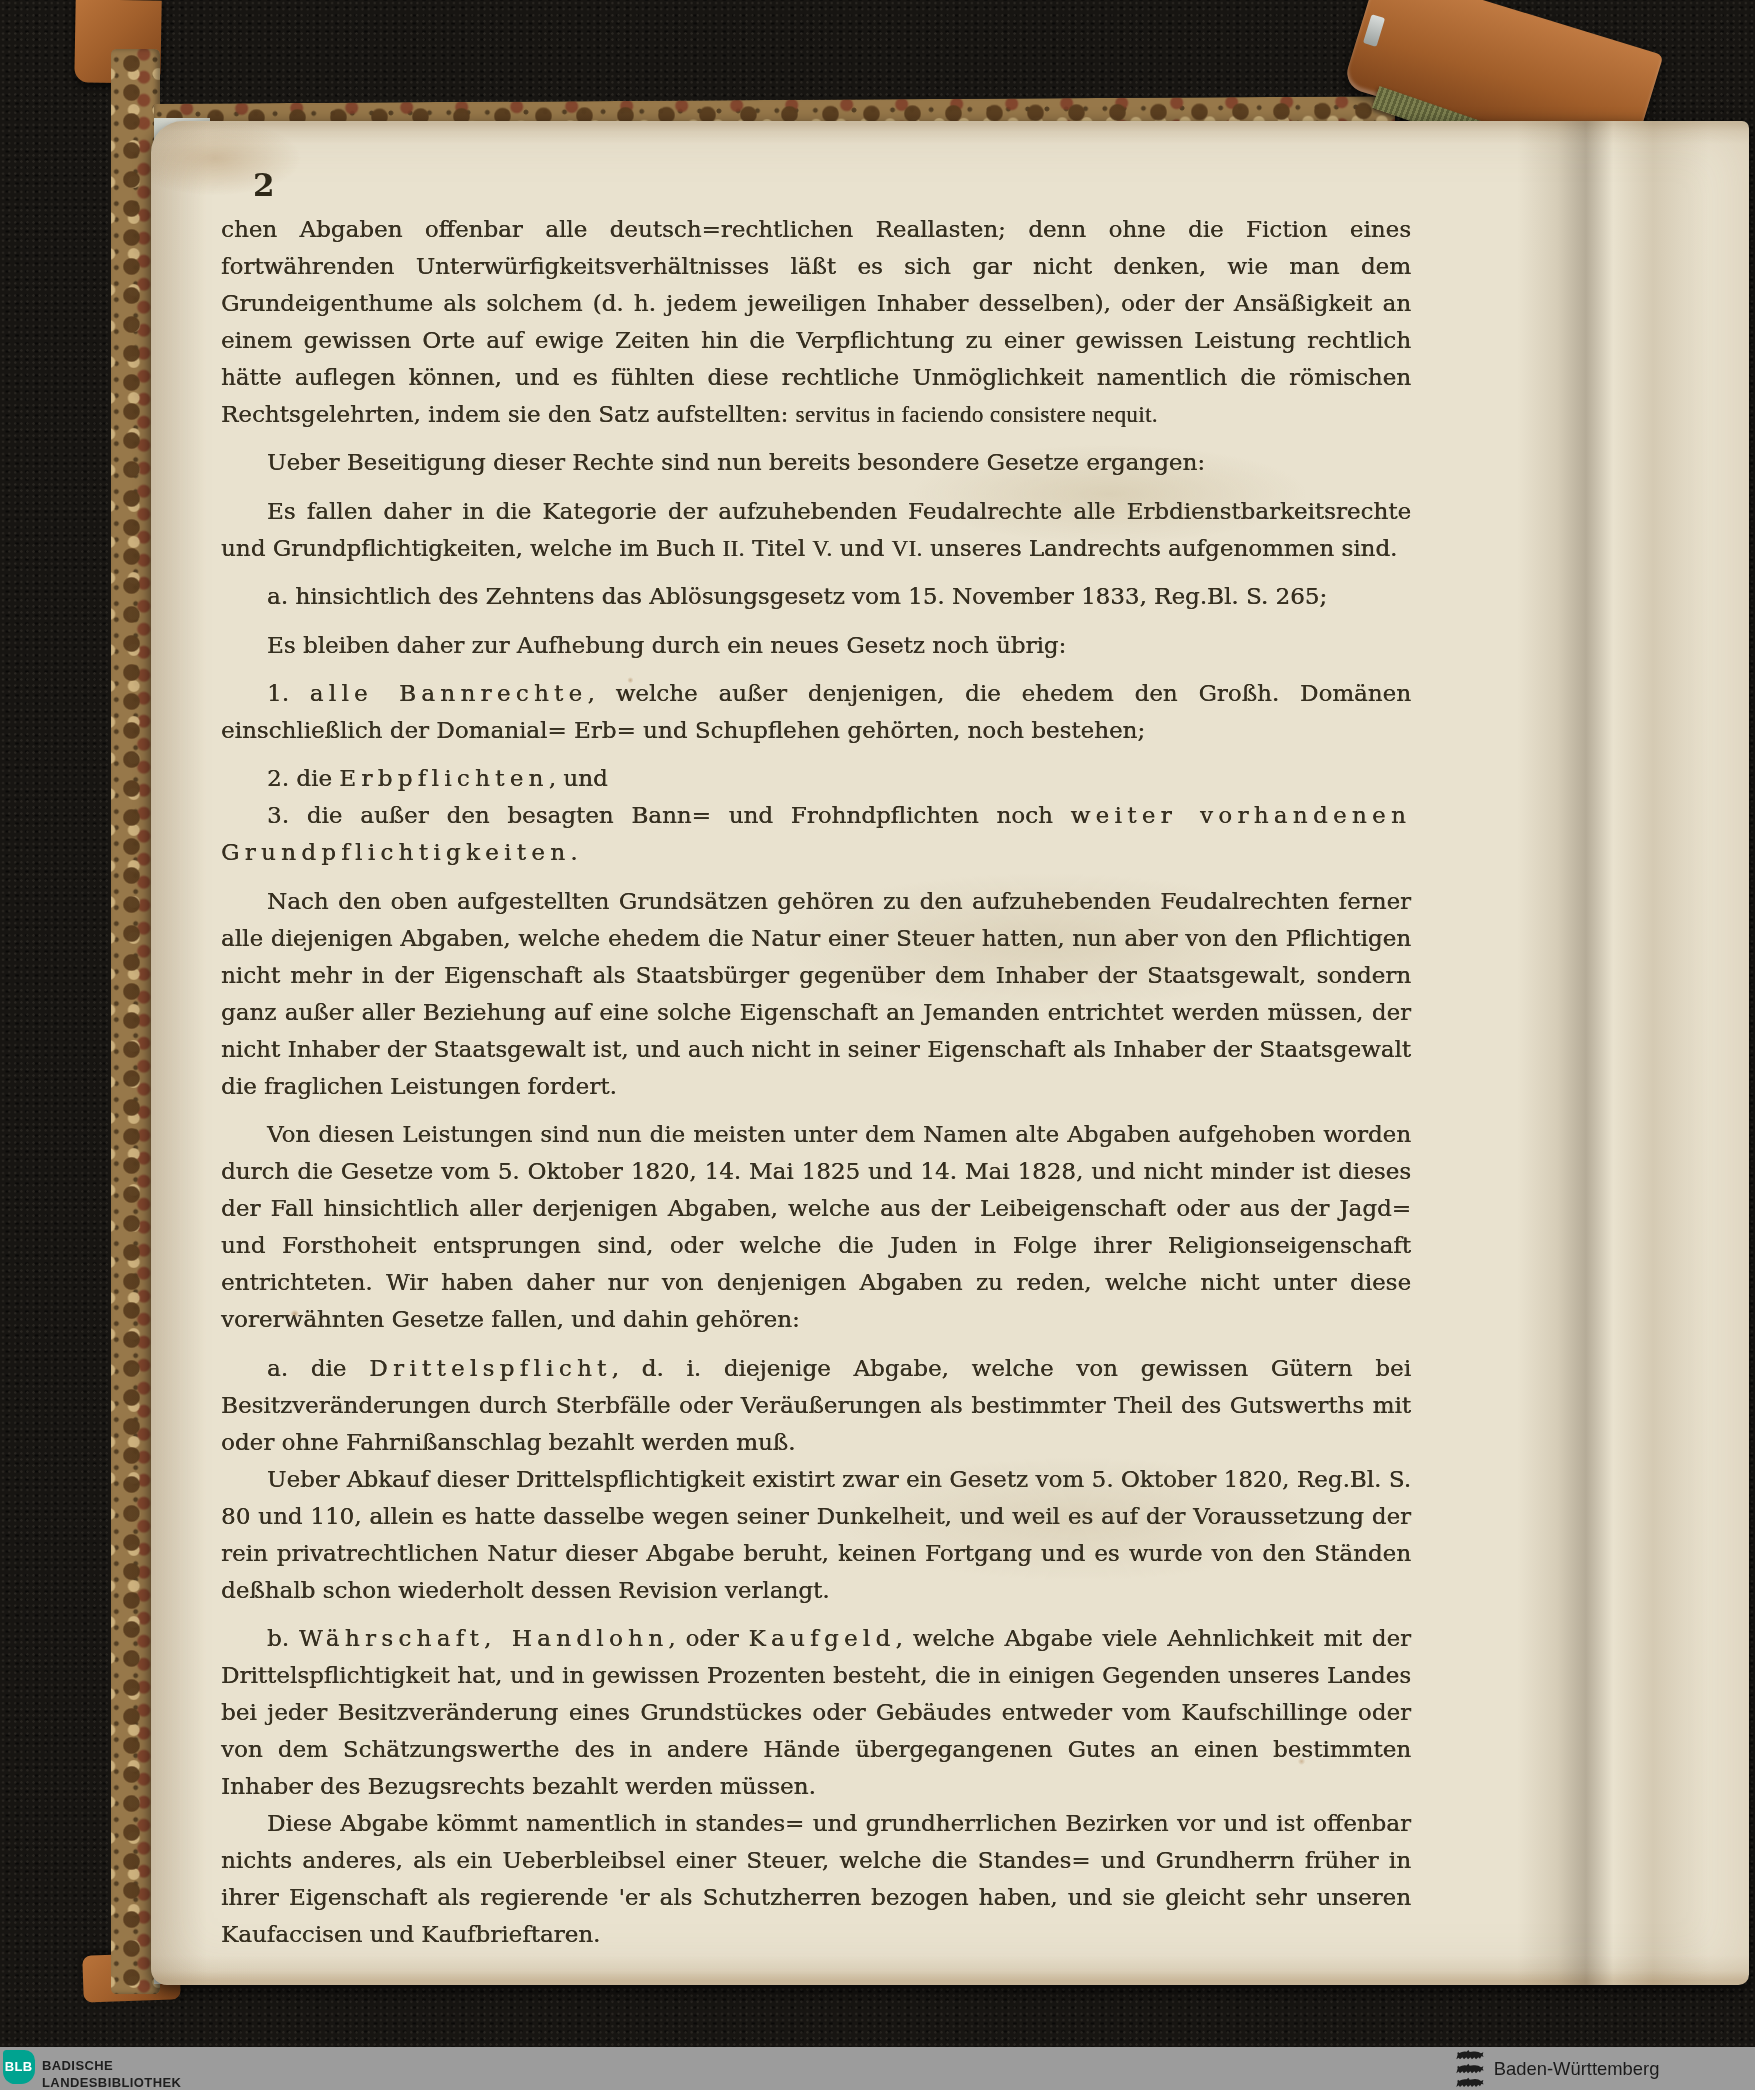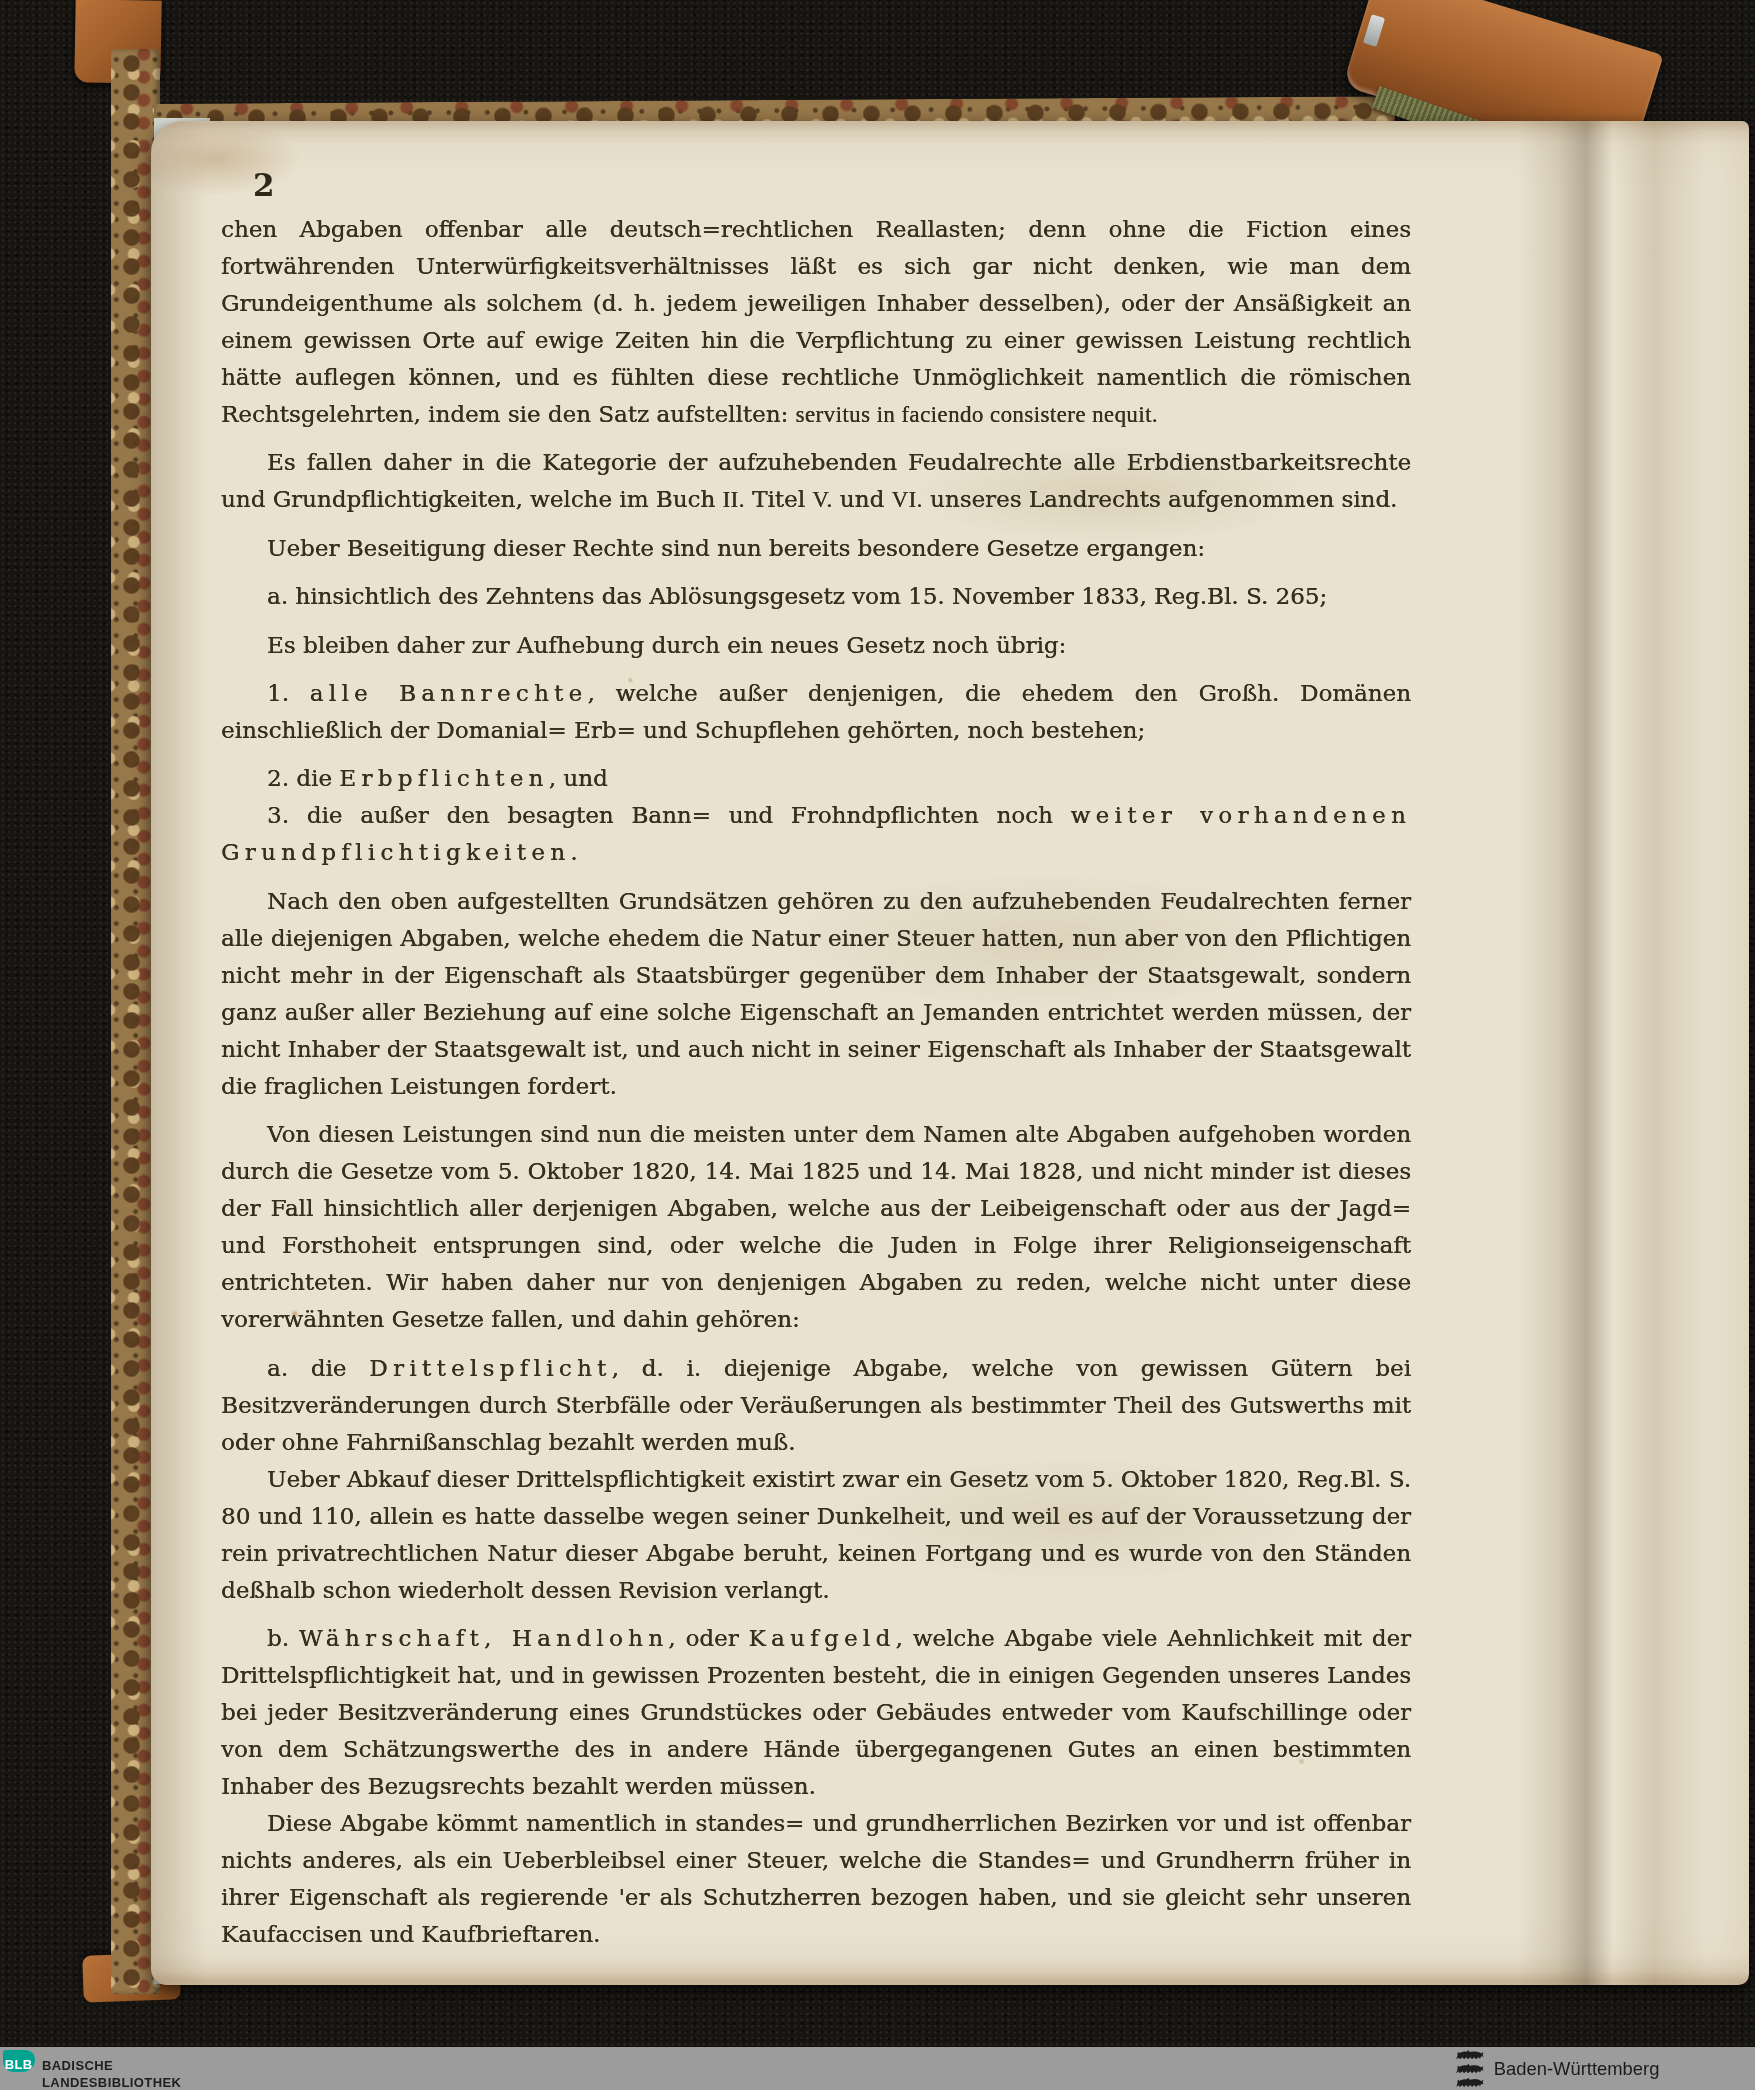--- a/index.html
+++ b/index.html
@@ -76,22 +76,22 @@
     text-shadow:0.3px 0 0 currentColor;}
   .textcol p{margin:0;}
   .textcol p.gap{margin-top:11.4px;}
   .textcol p.ind{text-indent:46px;}
   .sperr{letter-spacing:5.3px;}
   .antiqua{font-family:Liberation Serif, serif;letter-spacing:0.4px;}
 
   
   .footer{position:absolute;left:0;top:2047px;width:1756px;height:44px;background:#9c9c9c;z-index:20;
     font-family:"Liberation Sans", sans-serif;}
-  .blb-shield{position:absolute;left:2.6px;top:2.6px;width:32px;height:22px;background:#00a390;
-    border-radius:3.5px 10.5px 14px 12.3px;display:flex;align-items:flex-end;justify-content:center;}
+  .blb-shield{position:absolute;left:2.6px;top:2.6px;width:32px;height:34px;background:#00a390;
+    border-radius:3.5px 10.5px 14px 12.3px;display:flex;align-items:center;justify-content:center;}
   .blb-abbr{color:#ffffff;font-weight:bold;font-size:13px;letter-spacing:0.3px;}
   .lib-name{position:absolute;left:42px;top:11px;color:#1f1f1f;font-weight:bold;font-size:13px;line-height:16.7px;letter-spacing:0.4px;}
   .bw{position:absolute;left:1455px;top:1.8px;height:40px;display:flex;align-items:center;}
   .bw svg{display:block;}
   .bw-text{color:#1b1b1b;font-size:18.4px;margin-left:8.8px;text-align:center;}
 </style>
 </head>
 <body>
 
 <div class="scene">
@@ -111,22 +111,22 @@
   </div>
 
   <div class="page">
     <div class="stains"></div>
   </div>
 
   <div class="page-number">2</div>
 
   <div class="textcol">
       <p class=""><span>chen Abgaben offenbar alle deutsch=rechtlichen Reallasten; denn ohne die Fiction eines fortwährenden Unterwürfigkeitsverhältnisses läßt es sich gar nicht denken, wie man dem Grundeigenthume als solchem (d. h. jedem jeweiligen Inhaber desselben), oder der Ansäßigkeit an einem gewissen Orte auf ewige Zeiten hin die Verpflichtung zu einer gewissen Leistung rechtlich hätte auflegen können, und es fühlten diese rechtliche Unmöglichkeit namentlich die römischen Rechtsgelehrten, indem sie den Satz aufstellten: </span><span class="antiqua">servitus in faciendo consistere nequit.</span></p>
+      <p class="ind gap"><span>Ueber Beseitigung dieser Rechte sind nun bereits besondere Gesetze ergangen:</span></p>
       <p class="ind gap"><span>Es fallen daher in die Kategorie der aufzuhebenden Feudalrechte alle Erbdienstbarkeitsrechte und Grundpflichtigkeiten, welche im Buch </span><span class="antiqua">II.</span><span> Titel </span><span class="antiqua">V.</span><span> und </span><span class="antiqua">VI.</span><span> unseres Landrechts aufgenommen sind.</span></p>
-      <p class="ind gap"><span>Ueber Beseitigung dieser Rechte sind nun bereits besondere Gesetze ergangen:</span></p>
       <p class="ind gap"><span>a. hinsichtlich des Zehntens das Ablösungsgesetz vom 15. November 1833, Reg.Bl. S. 265;</span></p>
       <p class="ind gap"><span>Es bleiben daher zur Aufhebung durch ein neues Gesetz noch übrig:</span></p>
       <p class="ind gap"><span>1. </span><span class="sperr">alle Bannrechte</span><span>, welche außer denjenigen, die ehedem den Großh. Domänen einschließlich der Domanial= Erb= und Schupflehen gehörten, noch bestehen;</span></p>
       <p class="ind gap"><span>2. die </span><span class="sperr">Erbpflichten</span><span>, und</span></p>
       <p class="ind"><span>3. die außer den besagten Bann= und Frohndpflichten noch </span><span class="sperr">weiter vorhandenen Grundpflichtigkeiten</span><span>.</span></p>
       <p class="ind gap"><span>Nach den oben aufgestellten Grundsätzen gehören zu den aufzuhebenden Feudalrechten ferner alle diejenigen Abgaben, welche ehedem die Natur einer Steuer hatten, nun aber von den Pflichtigen nicht mehr in der Eigenschaft als Staatsbürger gegenüber dem Inhaber der Staatsgewalt, sondern ganz außer aller Beziehung auf eine solche Eigenschaft an Jemanden entrichtet werden müssen, der nicht Inhaber der Staatsgewalt ist, und auch nicht in seiner Eigenschaft als Inhaber der Staatsgewalt die fraglichen Leistungen fordert.</span></p>
       <p class="ind gap"><span>Von diesen Leistungen sind nun die meisten unter dem Namen alte Abgaben aufgehoben worden durch die Gesetze vom 5. Oktober 1820, 14. Mai 1825 und 14. Mai 1828, und nicht minder ist dieses der Fall hinsichtlich aller derjenigen Abgaben, welche aus der Leibeigenschaft oder aus der Jagd= und Forsthoheit entsprungen sind, oder welche die Juden in Folge ihrer Religionseigenschaft entrichteten. Wir haben daher nur von denjenigen Abgaben zu reden, welche nicht unter diese vorerwähnten Gesetze fallen, und dahin gehören:</span></p>
       <p class="ind gap"><span>a. die </span><span class="sperr">Drittelspflicht</span><span>, d. i. diejenige Abgabe, welche von gewissen Gütern bei Besitzveränderungen durch Sterbfälle oder Veräußerungen als bestimmter Theil des Gutswerths mit oder ohne Fahrnißanschlag bezahlt werden muß.</span></p>
       <p class="ind"><span>Ueber Abkauf dieser Drittelspflichtigkeit existirt zwar ein Gesetz vom 5. Oktober 1820, Reg.Bl. S. 80 und 110, allein es hatte dasselbe wegen seiner Dunkelheit, und weil es auf der Voraussetzung der rein privatrechtlichen Natur dieser Abgabe beruht, keinen Fortgang und es wurde von den Ständen deßhalb schon wiederholt dessen Revision verlangt.</span></p>
       <p class="ind gap"><span>b. </span><span class="sperr">Währschaft, Handlohn</span><span>, oder </span><span class="sperr">Kaufgeld</span><span>, welche Abgabe viele Aehnlichkeit mit der Drittelspflichtigkeit hat, und in gewissen Prozenten besteht, die in einigen Gegenden unseres Landes bei jeder Besitzveränderung eines Grundstückes oder Gebäudes entweder vom Kaufschillinge oder von dem Schätzungswerthe des in andere Hände übergegangenen Gutes an einen bestimmten Inhaber des Bezugsrechts bezahlt werden müssen.</span></p>

